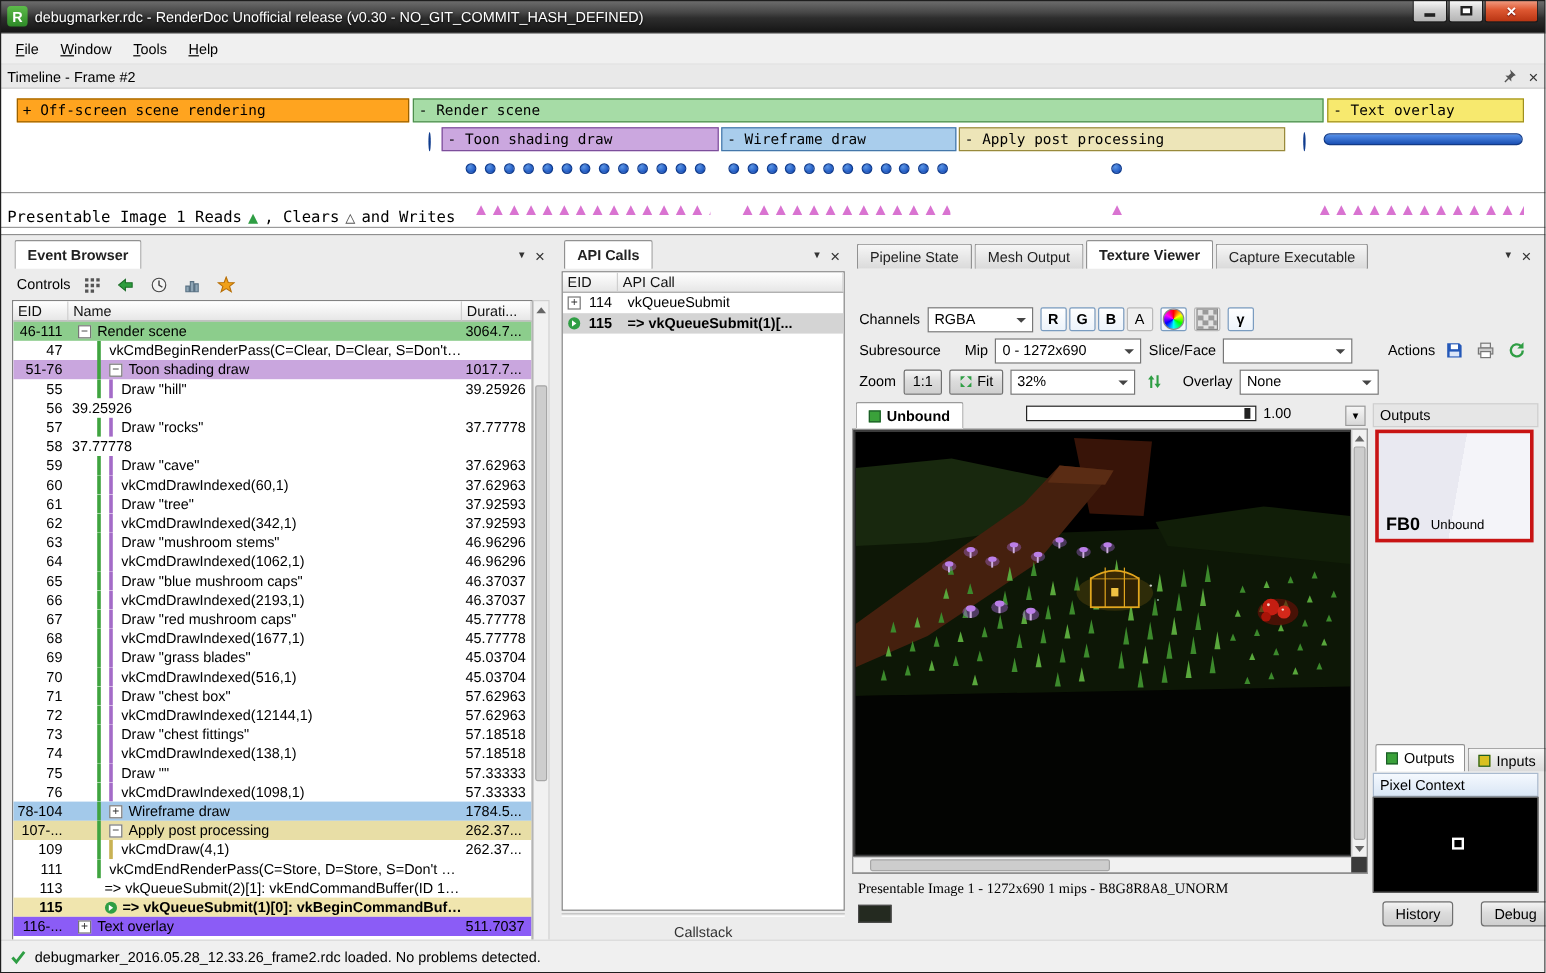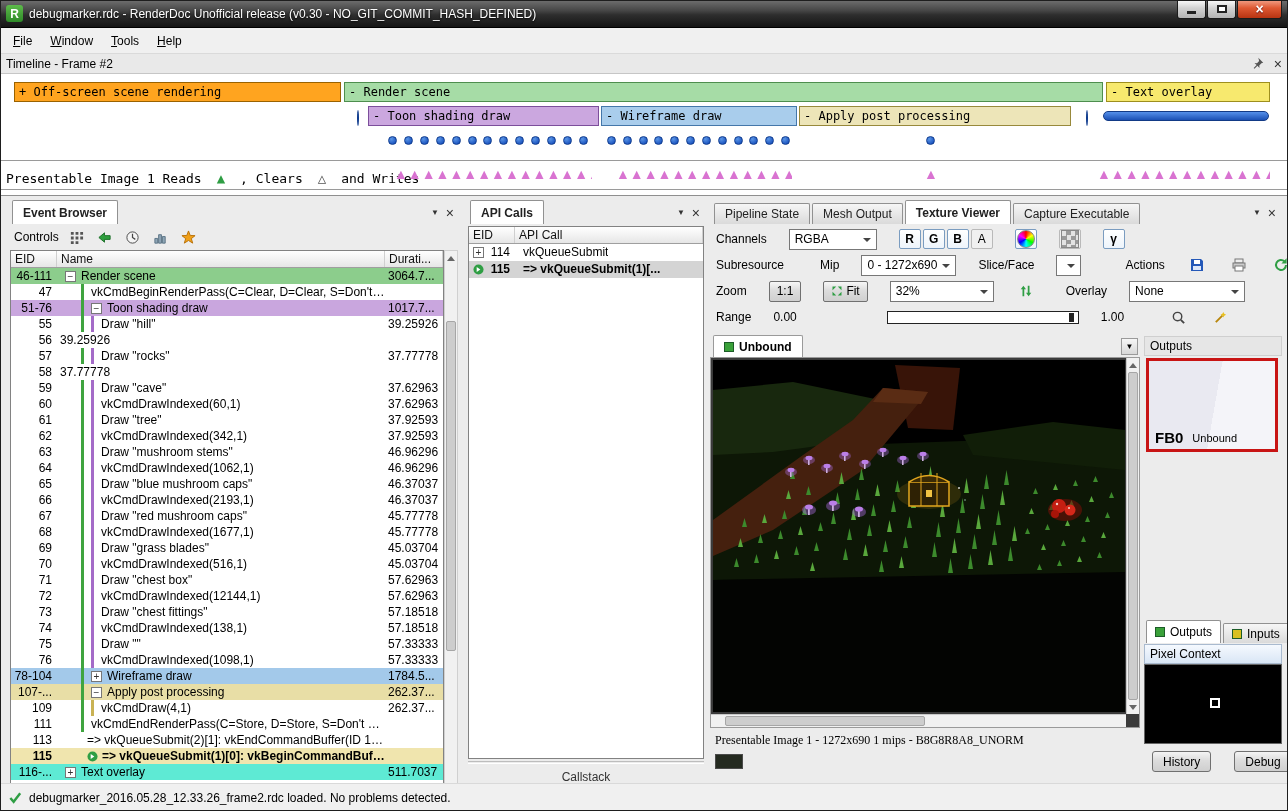--- a/index.html
+++ b/index.html
@@ -27,21 +27,21 @@
 #timeline{position:absolute;top:54px;left:0;right:0;height:142px;background:#fff;}
 #tl-header{position:absolute;top:0;left:0;right:0;height:20px;background:#e9e9e9;border-bottom:1px solid #c6c6c6;display:flex;align-items:center;padding:0 6px;font-size:12px;}
 #tl-hicons{margin-left:auto;display:flex;gap:10px;align-items:center;}
 #tl-canvas{position:absolute;top:20px;left:0;right:0;bottom:0;background:#fff;border-bottom:1px solid #8f8f8f;}
 .tl-bar{position:absolute;height:20px;border:1px solid #555;font-family:"DejaVu Sans Mono","Liberation Mono",monospace;font-size:12px;line-height:18px;padding-left:4px;overflow:hidden;white-space:nowrap;}
 .tl-pill{position:absolute;height:10px;border-radius:5px;background:linear-gradient(#5590ea,#1b50b4);border:1px solid #123a86;}
 .tl-dot{width:9px;height:9px;border-radius:50%;background:radial-gradient(circle at 35% 30%,#5b96e6,#1c55c0 75%);border:1px solid #103c8e;flex:none;}
 .dot-single{position:absolute;}
 .dot-group{position:absolute;display:flex;justify-content:space-between;}
 #tl-legend{position:absolute;left:0;right:0;top:86px;height:30px;border-top:1px solid #9a9a9a;border-bottom:1px solid #9a9a9a;background:#fff;}
-#tl-legend-text{position:absolute;left:6px;top:10px;height:28px;display:flex;align-items:flex-start;gap:15px;font-family:"DejaVu Sans Mono","Liberation Mono",monospace;font-size:13px;white-space:pre;}
+#tl-legend-text{position:absolute;left:6px;top:0;height:28px;display:flex;align-items:flex-end;gap:5px;font-family:"DejaVu Sans Mono","Liberation Mono",monospace;font-size:13px;white-space:pre;}
 .tri{font-size:14px;line-height:1;}
 .tri.reads{color:#2f9e44;}
 .tri.clears{color:#555;}
 .tri.writes{color:#d973d1;}
 .tri-group{position:absolute;top:6px;display:flex;justify-content:space-between;overflow:hidden;}
 
 
 .panel{position:absolute;top:200px;bottom:16px;}
 #event-panel{left:8px;width:452px;}
 #api-panel{left:466px;width:240px;}
@@ -85,21 +85,21 @@
 #api-grid{left:2px;right:2px;top:26px;bottom:36px;}
 #api-grid .row{height:17px;line-height:17px;}
 #api-grid .c-eid{display:flex;align-items:center;gap:4px;padding-left:4px;text-align:left;}
 #api-grid .c-eid .num{flex:1;text-align:right;}
 .row.selected{background:#d4d4d4;}
 #callstack{position:absolute;left:2px;right:2px;bottom:0;height:34px;}
 #callstack .divider{height:3px;border-top:1px solid #bdbdbd;border-bottom:1px solid #fff;margin-bottom:6px;}
 #callstack .cslbl{text-align:center;color:#333;}
 
 
-.tv-row{position:absolute;left:0;width:100%;height:26px;display:flex;align-items:center;gap:22px;padding:0 8px 0 6px;font-size:12px;}
+.tv-row{position:absolute;left:0;width:100%;height:26px;display:flex;align-items:center;gap:6px;padding:0 8px 0 6px;font-size:12px;margin-top:27px;}
 .lbl{white-space:nowrap;}
 .dd{height:21px;background:#fff;border:1px solid #777;display:flex;align-items:center;padding:0 18px 0 5px;position:relative;font-size:12px;white-space:nowrap;}
 .dd::after{content:"";position:absolute;right:5px;top:8px;border:4px solid transparent;border-top-color:#444;}
 .btn{height:21px;padding:0 7px;border:1px solid #707070;border-radius:2px;background:linear-gradient(#f7f7f7,#dcdcdc 45%,#cfcfcf);display:flex;align-items:center;gap:3px;font-size:12px;}
 .chbtn{width:22px;height:20px;border:1px solid #7a9cc0;background:linear-gradient(#ffffff,#edf4fb);font-weight:bold;font-size:12px;display:flex;align-items:center;justify-content:center;border-radius:2px;flex:none;}
 .chbtn.off{border-color:#b9b9b9;background:#f0f0f0;font-weight:normal;}
 .wheel{width:18px;height:18px;border-radius:50%;background:conic-gradient(#f00,#ff0,#0f0,#0ff,#00f,#f0f,#f00);border:1px solid #888;flex:none;}
 .checker{width:18px;height:18px;background:repeating-conic-gradient(#9a9a9a 0 25%,#e3e3e3 0 50%);background-size:9px 9px;border:1px solid #888;flex:none;}
 .slider{height:13px;background:#fff;border:1px solid #222;position:relative;flex:none;}
 .slider .thumb{position:absolute;right:4px;top:1px;width:5px;height:9px;background:#222;}
@@ -583,21 +583,21 @@
           <div class="c-name">
             <span style="width: 22px; flex: 0 0 auto;"></span>
             <svg viewBox="0 0 12 12" width="11" height="11" class="flagic">
               <circle cx="6" cy="6" r="5.5" fill="#2f9e44"></circle>
               <path d="M4 3.2l4 2.8-4 2.8z" fill="#fff"></path>
             </svg>
             <span class="rowtext">=&gt; vkQueueSubmit(1)[0]: vkBeginCommandBuffer(ID 1...</span>
           </div>
           <div class="c-dur"></div>
         </div>
-        <div class="row" style="background: #5eead4;">
+        <div class="row" style="background: #8b5cf6;">
           <div class="c-eid">116-...</div>
           <div class="c-name">
             <span class="ebox">+</span>
             <span class="rowtext">Text overlay</span>
           </div>
           <div class="c-dur">511.7037</div>
         </div>
       </div>
   </div>
   <div id="eb-vscroll" class="vscroll">

